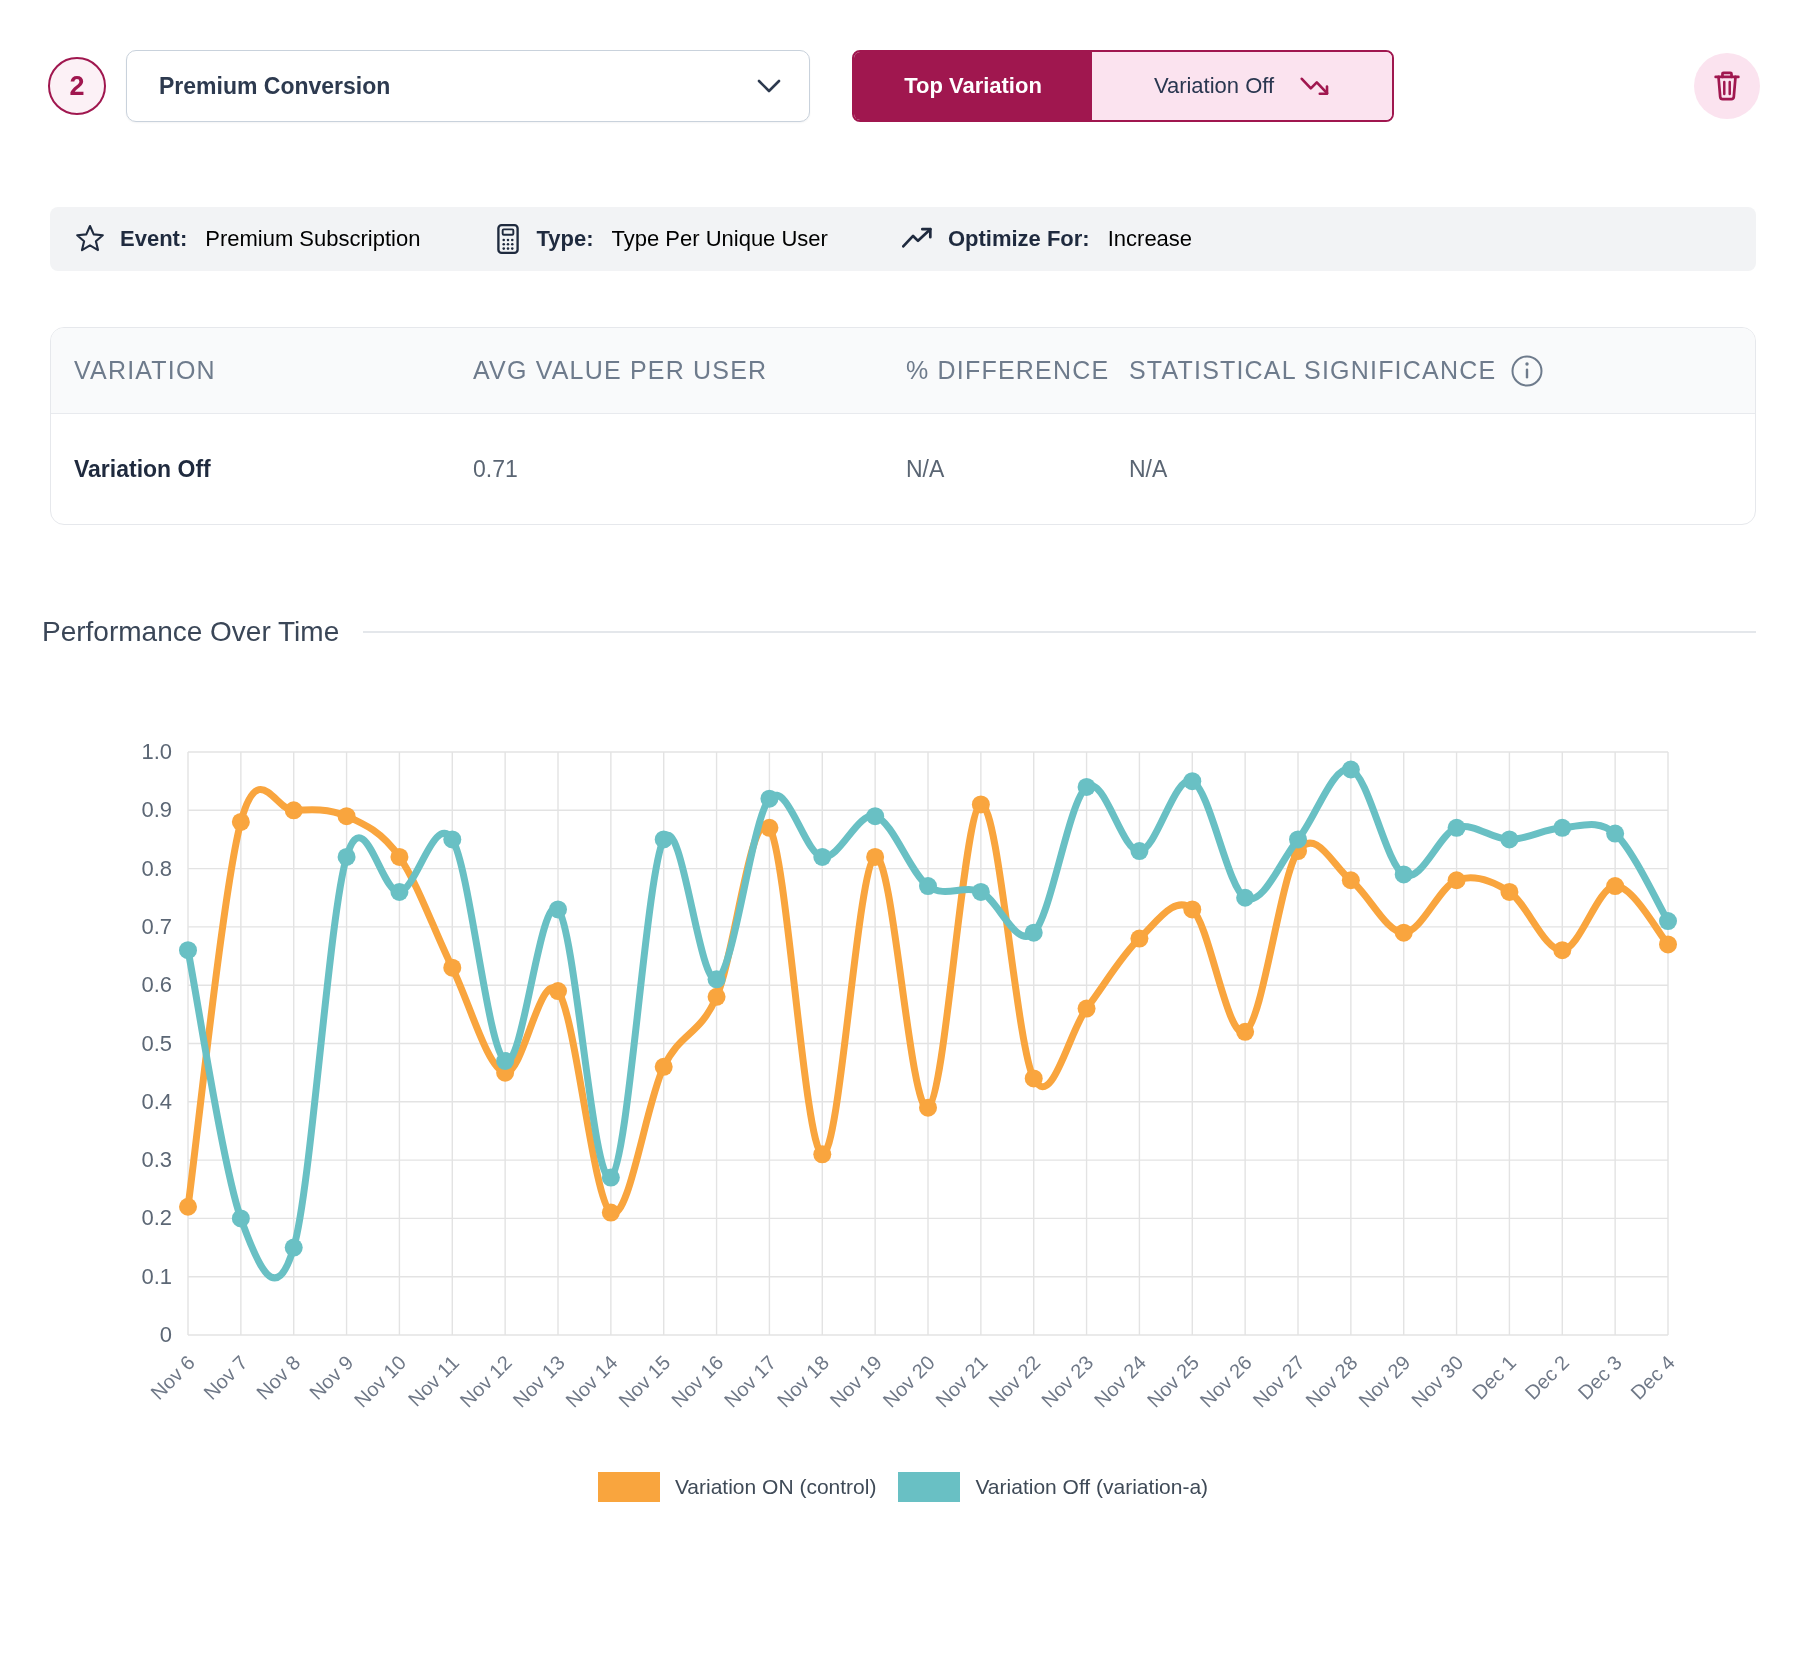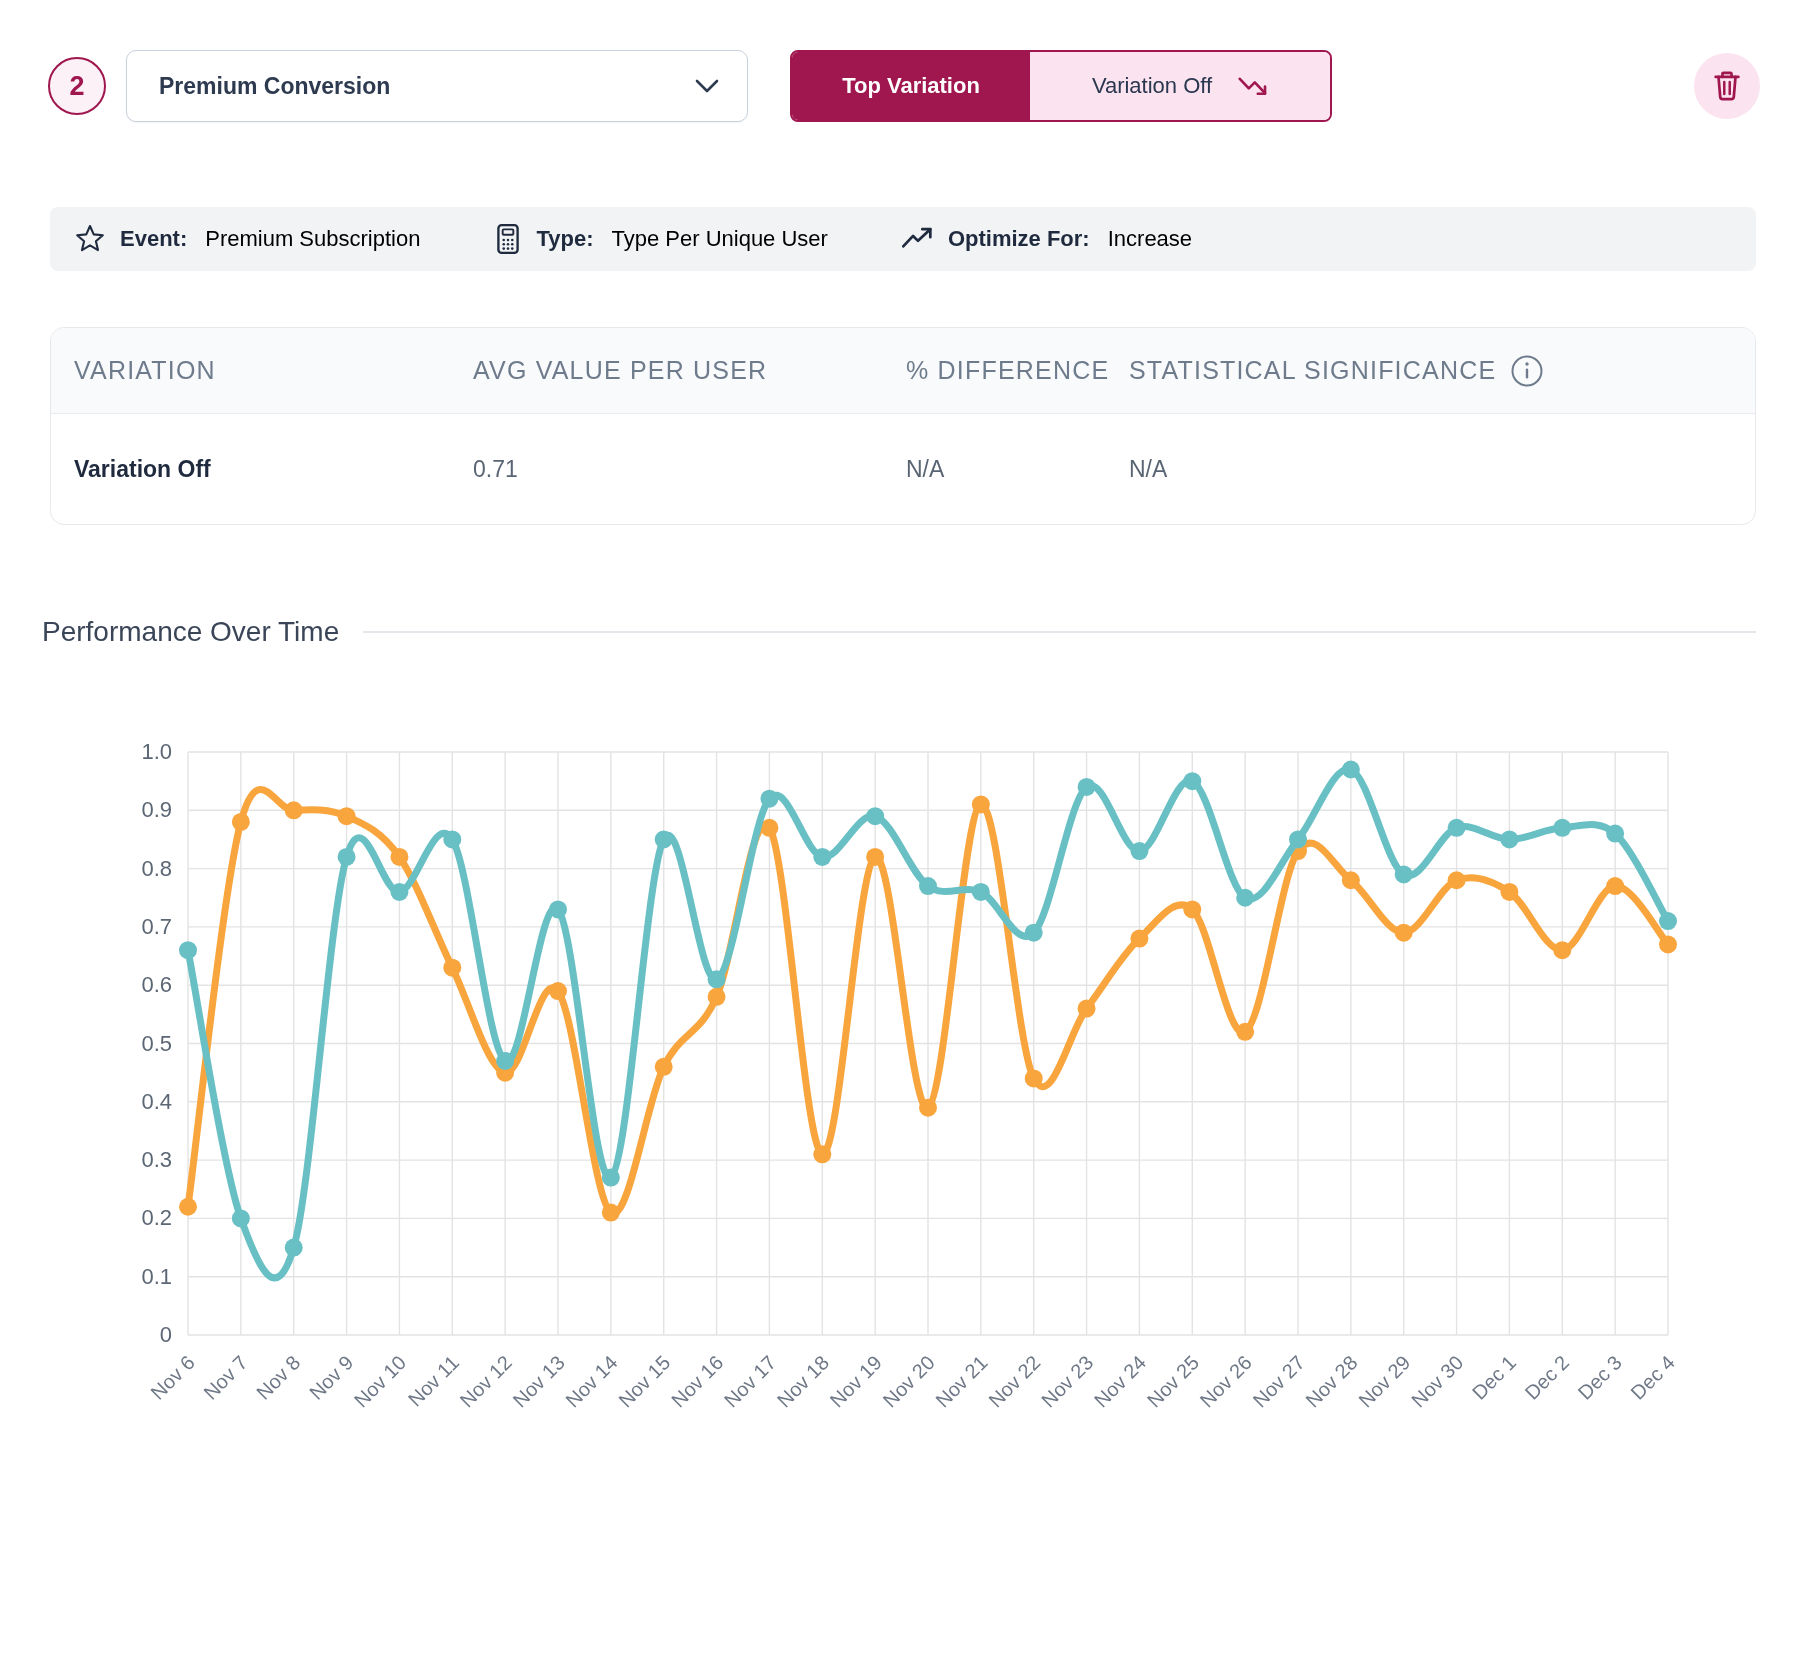--- a/index.html
+++ b/index.html
@@ -16,21 +16,21 @@
     margin-top:50px; padding:0 46px 0 48px; height:72px;
   }
   .count-badge{
     width:58px; height:58px; border-radius:50%;
     background:#FCF1F6; border:2.5px solid #A0174F;
     color:#A0174F; font-size:27px; font-weight:600;
     display:flex; align-items:center; justify-content:center;
     flex:0 0 auto;
   }
   .metric-dropdown{
-    margin-left:20px; width:622px; height:72px;
+    margin-left:20px; width:684px; height:72px;
     background:#fff; border:1.5px solid #C9D2DC; border-radius:10px;
     display:flex; align-items:center; justify-content:space-between;
     padding:0 28px 0 32px; cursor:pointer;
     box-shadow:0 1px 2px rgba(16,24,40,.05);
   }
   .metric-dropdown .label{ font-size:23px; font-weight:600; color:#2D3A4F; }
   .seg-group{
     margin-left:42px; height:72px; width:542px;
     border:2px solid #A0174F; border-radius:8px;
     display:flex; overflow:hidden; flex:0 0 auto;
@@ -362,13 +362,23 @@
       <circle cx="1205.142857142857" cy="223.75" r="9" fill="#69C0C4"></circle>
       <circle cx="1258" cy="165.45" r="9" fill="#69C0C4"></circle>
       <circle cx="1310.857142857143" cy="95.49000000000001" r="9" fill="#69C0C4"></circle>
       <circle cx="1363.7142857142858" cy="200.43" r="9" fill="#69C0C4"></circle>
       <circle cx="1416.5714285714287" cy="153.79000000000002" r="9" fill="#69C0C4"></circle>
       <circle cx="1469.4285714285713" cy="165.45" r="9" fill="#69C0C4"></circle>
       <circle cx="1522.2857142857142" cy="153.79000000000002" r="9" fill="#69C0C4"></circle>
       <circle cx="1575.142857142857" cy="159.62" r="9" fill="#69C0C4"></circle>
       <circle cx="1628" cy="247.07" r="9" fill="#69C0C4"></circle>
     </svg>
+  <div class="legend">
+    <div class="legend-item">
+      <span class="legend-swatch" style="background: rgb(249, 165, 62);"></span>
+      <span>Variation ON (control)</span>
+    </div>
+    <div class="legend-item">
+      <span class="legend-swatch" style="background: rgb(105, 192, 196);"></span>
+      <span>Variation Off (variation-a)</span>
+    </div>
+  </div>
 </div>
 
 </body></html>

